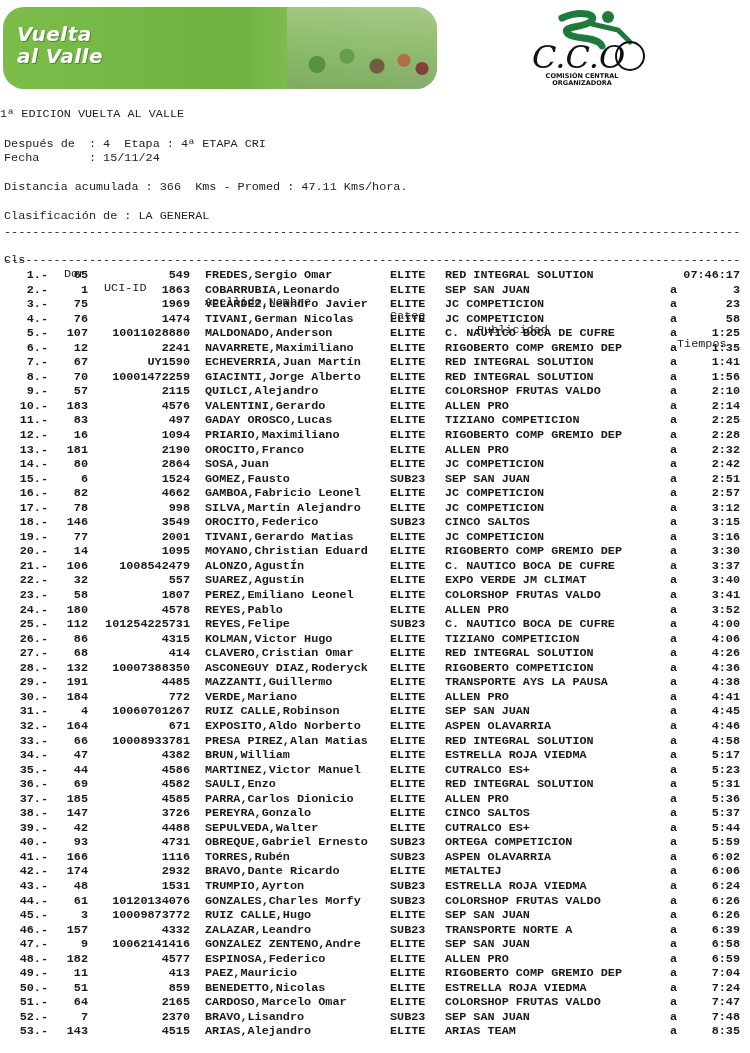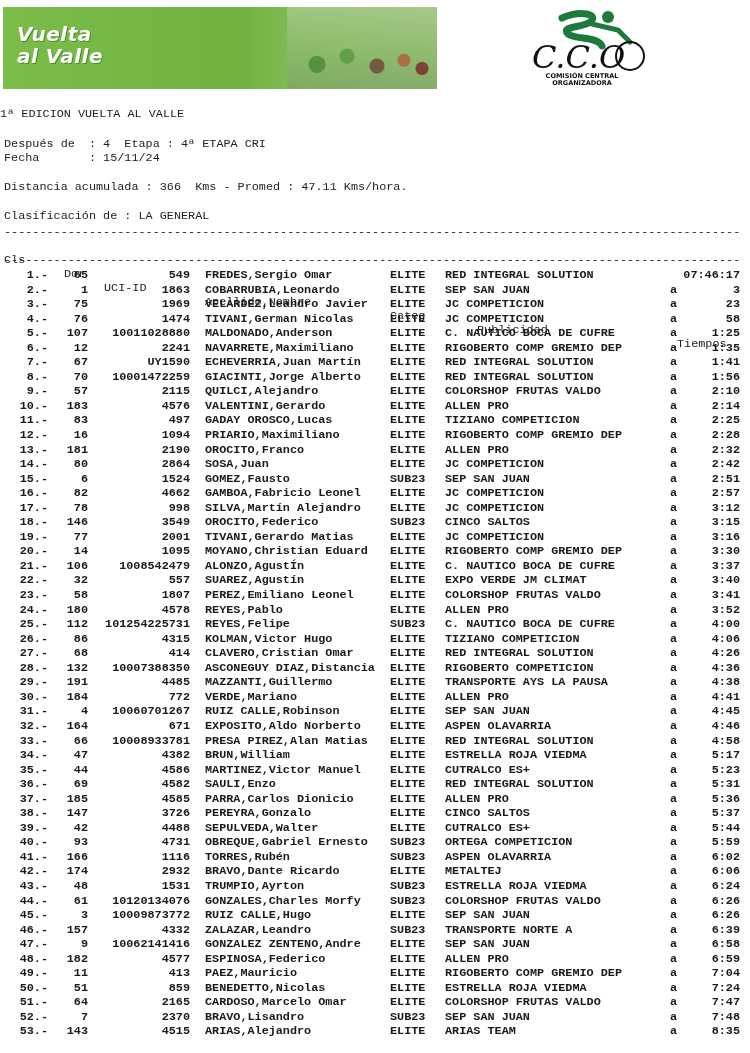--- a/index.html
+++ b/index.html
@@ -1,20 +1,21 @@
 <!DOCTYPE html>
 <html><head>
 <meta charset="utf-8">
 <style>
   html, body { margin:0; padding:0; background:#ffffff; }
   body { width:750px; height:1053px; overflow:hidden; position:relative; color:#1a1a1a; }
   .banner {
     position:absolute; left:3px; top:7px; width:434px; height:82px;
     background: linear-gradient(90deg,#7cbd4a 0%,#6fb23f 55%,#8cc262 75%,#a9cc8a 100%);
     overflow:hidden;
+    border-radius:21px;
   }
   .banner .riders {
     position:absolute; right:0; top:0; width:150px; height:82px;
     background:
       radial-gradient(circle at 20% 70%, #4f8a3a 0 8px, transparent 9px),
       radial-gradient(circle at 40% 60%, #5b9944 0 7px, transparent 8px),
       radial-gradient(circle at 60% 72%, #6a4a3a 0 7px, transparent 8px),
       radial-gradient(circle at 78% 65%, #b0603a 0 6px, transparent 7px),
       radial-gradient(circle at 90% 75%, #7a2a2a 0 6px, transparent 7px),
       linear-gradient(180deg,#a6c98a 0%, #8fbb6e 50%, #7fa866 100%);
@@ -364,21 +365,21 @@
       <span class="c-name">CLAVERO,Cristian Omar</span>
       <span class="c-cat">ELITE</span>
       <span class="c-team">RED INTEGRAL SOLUTION</span>
       <span class="c-a">a</span>
       <span class="c-time">4:26</span>
     </div>
     <div class="row">
       <span class="c-cls">28.-</span>
       <span class="c-dor">132</span>
       <span class="c-uci">10007388350</span>
-      <span class="c-name">ASCONEGUY DIAZ,Distancia</span>
+      <span class="c-name">ASCONEGUY DIAZ,Roderyck</span>
       <span class="c-cat">ELITE</span>
       <span class="c-team">RIGOBERTO COMPETICION</span>
       <span class="c-a">a</span>
       <span class="c-time">4:36</span>
     </div>
     <div class="row">
       <span class="c-cls">29.-</span>
       <span class="c-dor">191</span>
       <span class="c-uci">4485</span>
       <span class="c-name">MAZZANTI,Guillermo</span>

